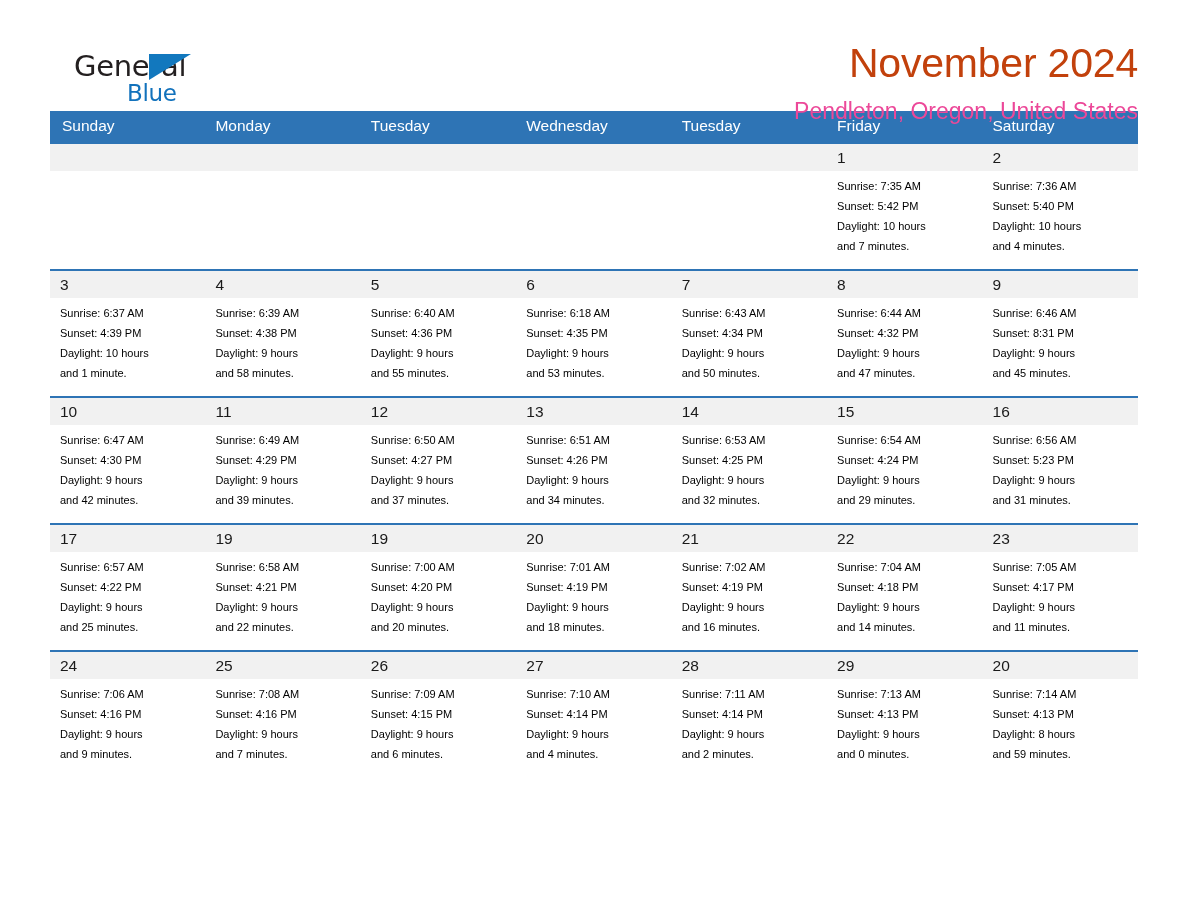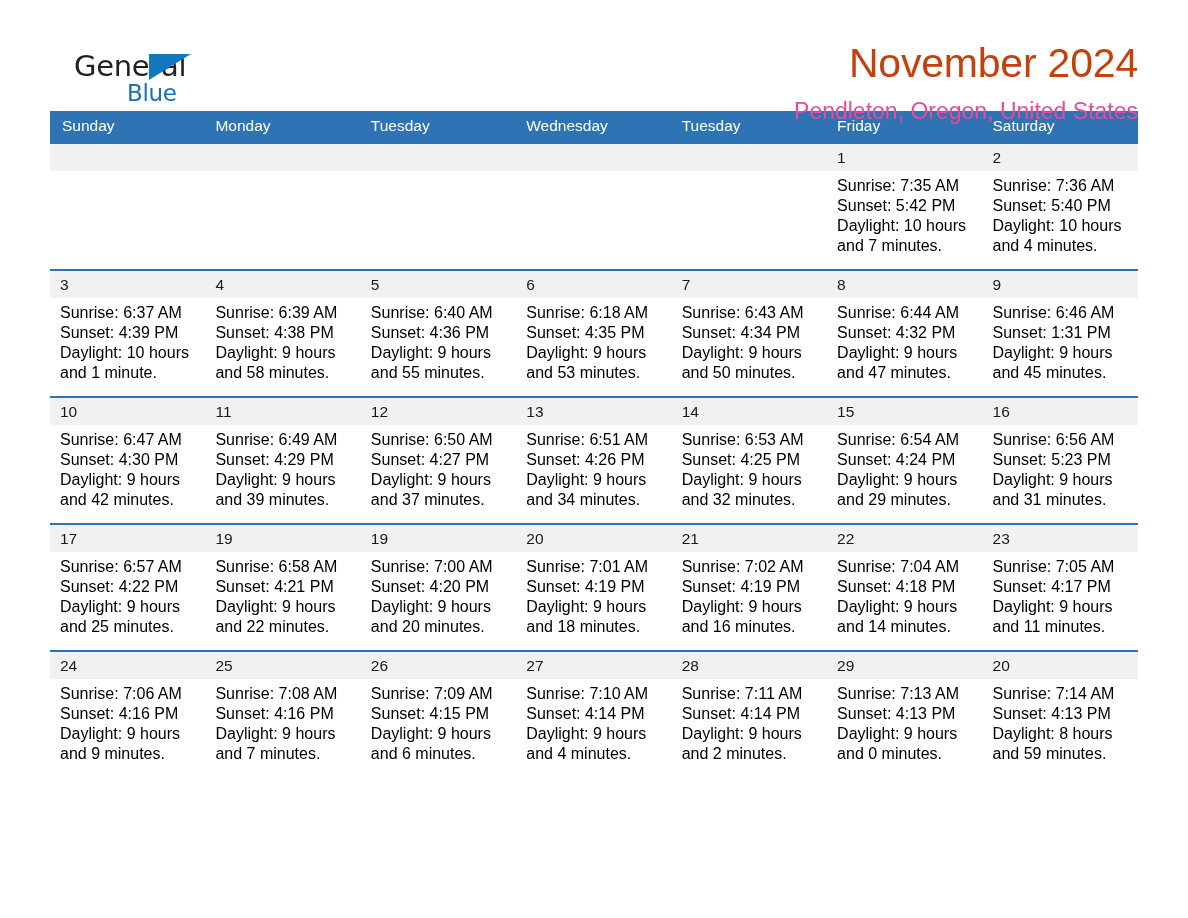--- a/index.html
+++ b/index.html
@@ -120,21 +120,21 @@
     font-size: 15.5px;
     color: #1a1a1a;
     padding: 5px 0 5px 10px;
     line-height: 1.15;
     height: 17px;
     box-sizing: content-box;
   }
   .daynum.empty { color: transparent; }
   .cellbody {
     padding: 5px 8px 0 10px;
-    font-size: 16px;
+    font-size: 11px;
     line-height: 20.1px;
     color: #000000;
   }
   .cellbody div { white-space: nowrap; }
   td.blank .cellbody { visibility: hidden; }
 </style>
 </head>
 <body>
 
 <div class="page">
@@ -284,21 +284,21 @@
               <div>Sunrise: 6:44 AM</div>
               <div>Sunset: 4:32 PM</div>
               <div>Daylight: 9 hours</div>
               <div>and 47 minutes.</div>
             </div>
           </td>
           <td>
             <div class="daynum">9</div>
             <div class="cellbody">
               <div>Sunrise: 6:46 AM</div>
-              <div>Sunset: 1:31 PM</div>
+              <div>Sunset: 8:31 PM</div>
               <div>Daylight: 9 hours</div>
               <div>and 45 minutes.</div>
             </div>
           </td>
         </tr>
         <tr>
           <td>
             <div class="daynum">10</div>
             <div class="cellbody">
               <div>Sunrise: 6:47 AM</div>

